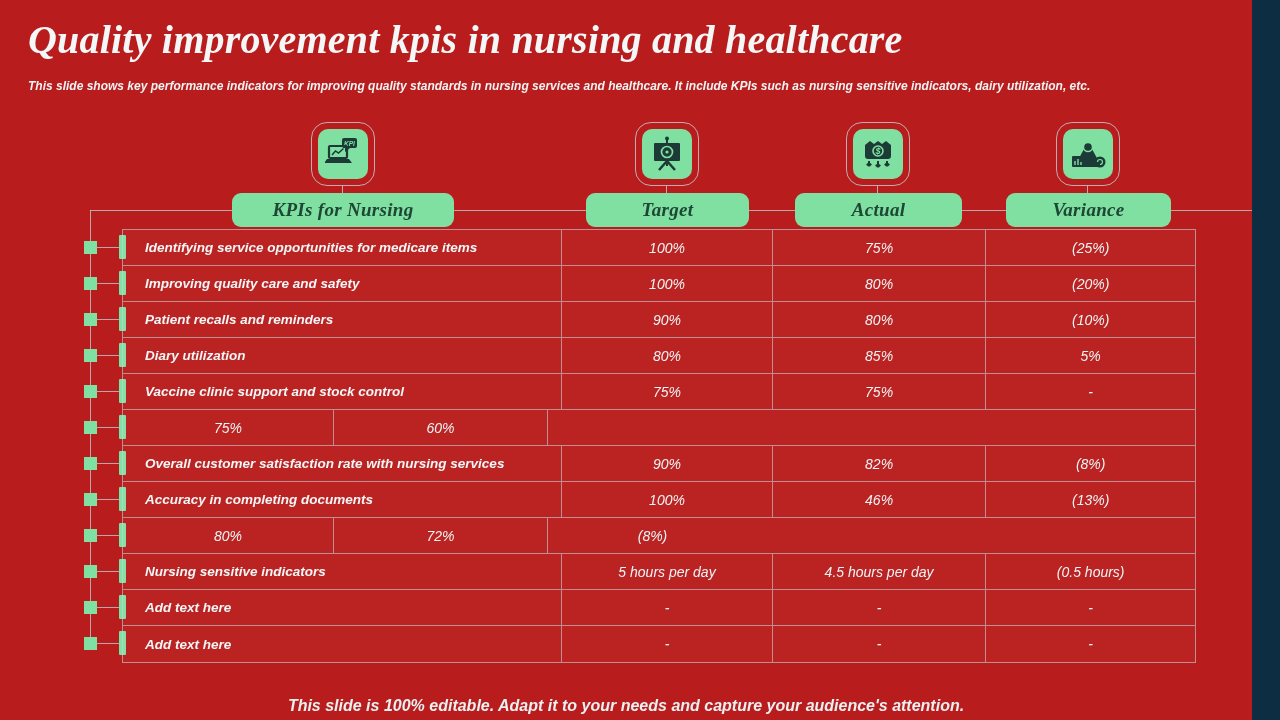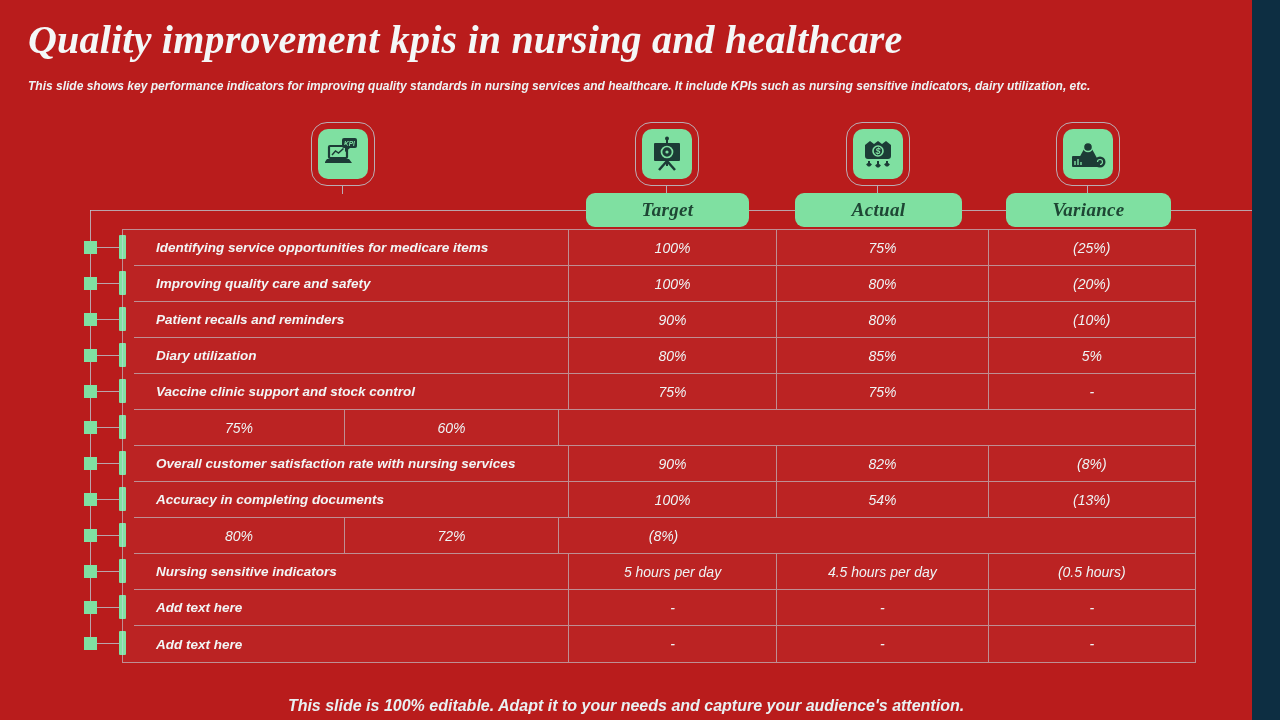--- a/index.html
+++ b/index.html
@@ -43,21 +43,20 @@
     font-family:"Liberation Serif",serif;font-weight:700;font-size:19px;color:#1E4634;
     z-index:3;letter-spacing:.3px;
   }
   .p1{left:232px;width:222px;} .p2{left:586px;width:163px;}
   .p3{left:795px;width:167px;} .p4{left:1006px;width:165px;}
   
   .ktable{
     position:absolute;left:122px;top:229px;width:1074px;
     border:1px solid rgba(193,214,222,.6);box-sizing:border-box;z-index:2;
     background:rgba(255,255,255,0.03);
-    padding-left:11px;
   }
   .trow{display:flex;height:36px;border-bottom:1px solid rgba(193,214,222,.6);box-sizing:border-box;}
   .trow:last-child{border-bottom:none;}
   .tcell{display:flex;align-items:center;box-sizing:border-box;}
   .c-kpi{width:440px;padding-left:22px;font-weight:700;font-size:13.5px;border-right:1px solid rgba(193,214,222,.6);}
   .c-target{width:211px;border-right:1px solid rgba(193,214,222,.6);}
   .c-actual{width:214px;border-right:1px solid rgba(193,214,222,.6);}
   .c-variance{width:209px;}
   .c-val{justify-content:center;font-size:14px;font-weight:400;color:#eef4f5;text-align:center;}
   
@@ -132,20 +131,21 @@
         <circle cx="18" cy="11" r="4.5" fill="#1C3B36" stroke="#7FE0A1" stroke-width="1.4"></circle>
         <rect x="2" y="20" width="11" height="11" rx="1" fill="#1C3B36"></rect>
         <path d="M5,29 v-4 M8,29 v-6 M11,29 v-3" stroke="#7FE0A1" stroke-width="1.4" fill="none"></path>
         <circle cx="30" cy="26" r="5.5" fill="#1C3B36"></circle>
         <path d="M27.5,26 a2.5,2.5 0 1 1 2.5,2.5" stroke="#7FE0A1" stroke-width="1.2" fill="none"></path>
       </svg>
     </div>
     <div class="icon-stem"></div>
   </div>
 
+  <div class="pill p1">KPIs for Nursing</div>
   <div class="pill p3">Actual</div>
   <div class="pill p2">Target</div>
   <div class="pill p4">Variance</div>
 
   <div class="ktable" id="kpi-rows">
       <div class="trow">
         <div class="tcell c-kpi">Identifying service opportunities for medicare items</div>
         <div class="tcell c-target c-val">100%</div>
         <div class="tcell c-actual c-val">75%</div>
         <div class="tcell c-variance c-val">(25%)</div>
@@ -180,21 +180,21 @@
       </div>
       <div class="trow">
         <div class="tcell c-kpi">Overall customer satisfaction rate with nursing services</div>
         <div class="tcell c-target c-val">90%</div>
         <div class="tcell c-actual c-val">82%</div>
         <div class="tcell c-variance c-val">(8%)</div>
       </div>
       <div class="trow">
         <div class="tcell c-kpi">Accuracy in completing documents</div>
         <div class="tcell c-target c-val">100%</div>
-        <div class="tcell c-actual c-val">54%</div>
+        <div class="tcell c-actual c-val">46%</div>
         <div class="tcell c-variance c-val">(13%)</div>
       </div>
       <div class="trow">
         <div class="tcell c-target c-val">80%</div>
         <div class="tcell c-actual c-val">72%</div>
         <div class="tcell c-variance c-val">(8%)</div>
       </div>
       <div class="trow">
         <div class="tcell c-kpi">Nursing sensitive indicators</div>
         <div class="tcell c-target c-val">5 hours per day</div>

